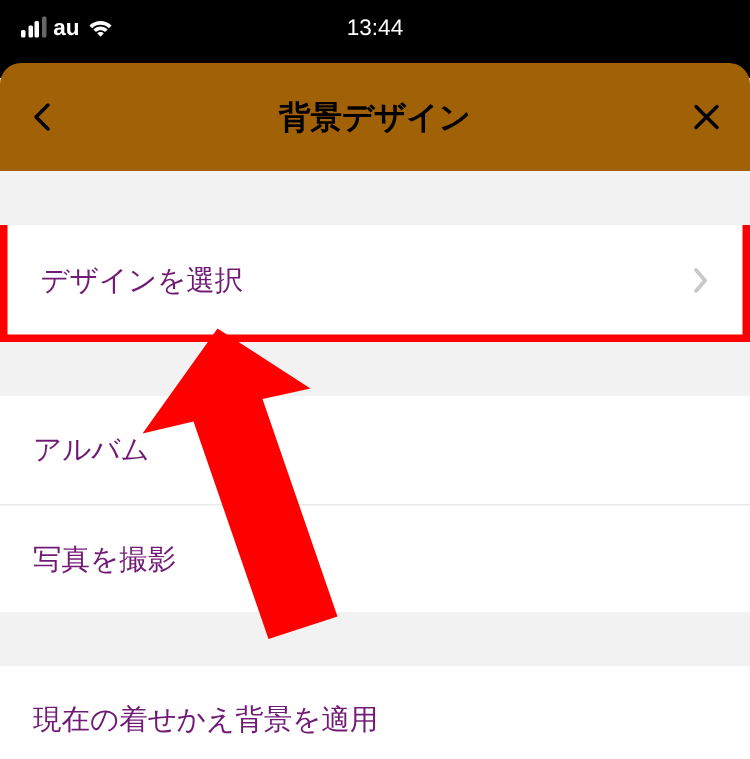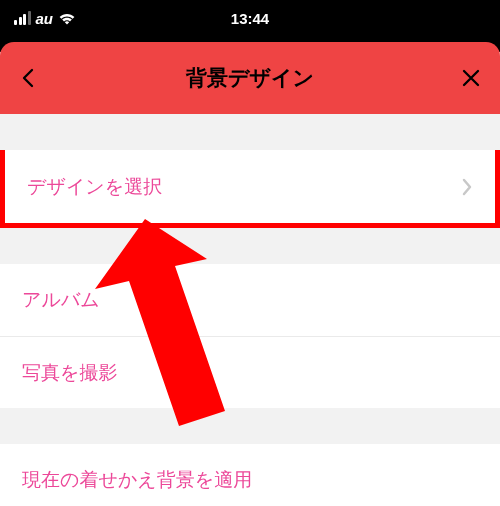--- a/index.html
+++ b/index.html
@@ -23,34 +23,33 @@
       justify-content: space-between;
       align-items: center;
       padding: 0 14px;
       font-size: 15px;
       font-weight: 600;
     }
     .status-left, .status-right {
       display: flex;
       align-items: center;
       gap: 5px;
-      font-style: italic;
     }
     .status-center {
       position: absolute;
       left: 50%;
       transform: translateX(-50%);
-      font-weight: 700;
+      font-weight: 400;
     }
     .black-spacer {
       background: #000;
       height: 16px;
     }
     .nav-bar {
-      background: #ef4444;
+      background: #a16207;
       height: 72px;
       display: flex;
       align-items: center;
       justify-content: space-between;
       padding: 12px 18px;
       border-top-left-radius: 14px;
       border-top-right-radius: 14px;
       margin-top: -10px;
     }
     .nav-title {
@@ -65,21 +64,21 @@
       background: #fff;
     }
     .list-item {
       background: #fff;
       height: 72px;
       display: flex;
       align-items: center;
       justify-content: space-between;
       padding: 0 22px;
       font-size: 19px;
-      color: #ec4899;
+      color: #701a75;
       border-top: 1px solid #eaeaea;
       position: relative;
     }
     .list-item:first-child {
       border-top: none;
     }
     .highlight {
       border: 5px solid #ff0000;
       height: 78px;
     }

